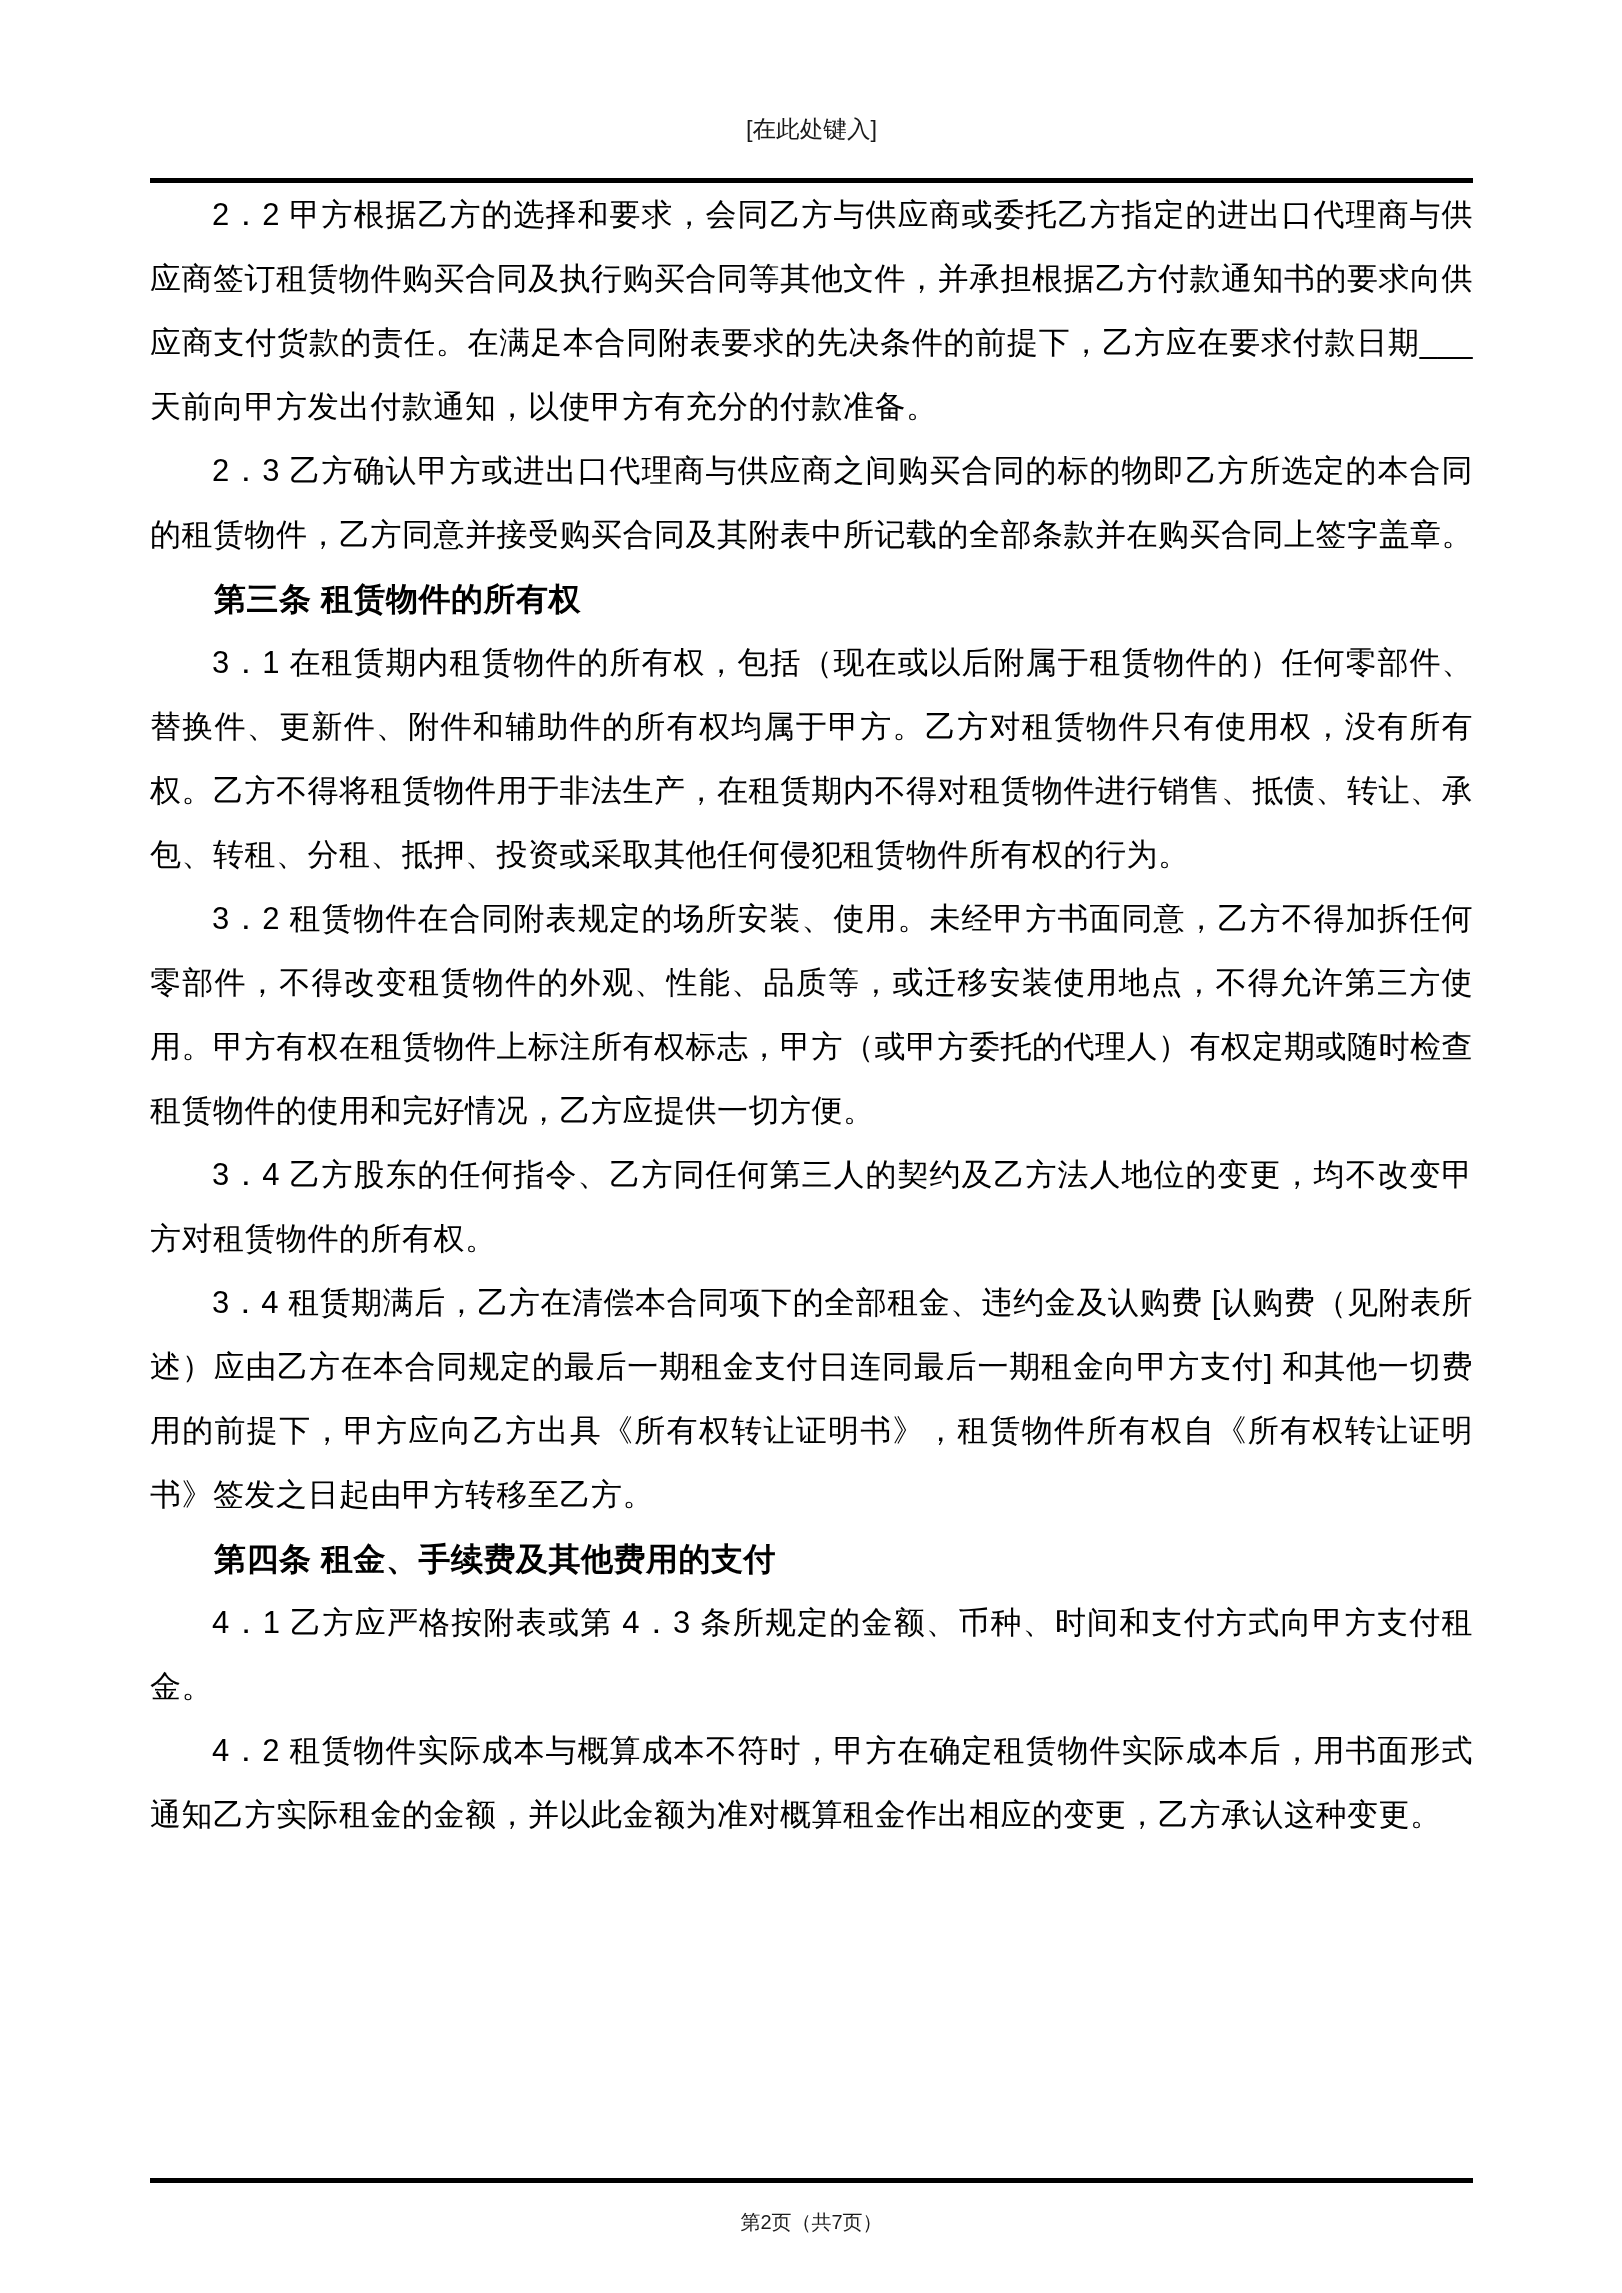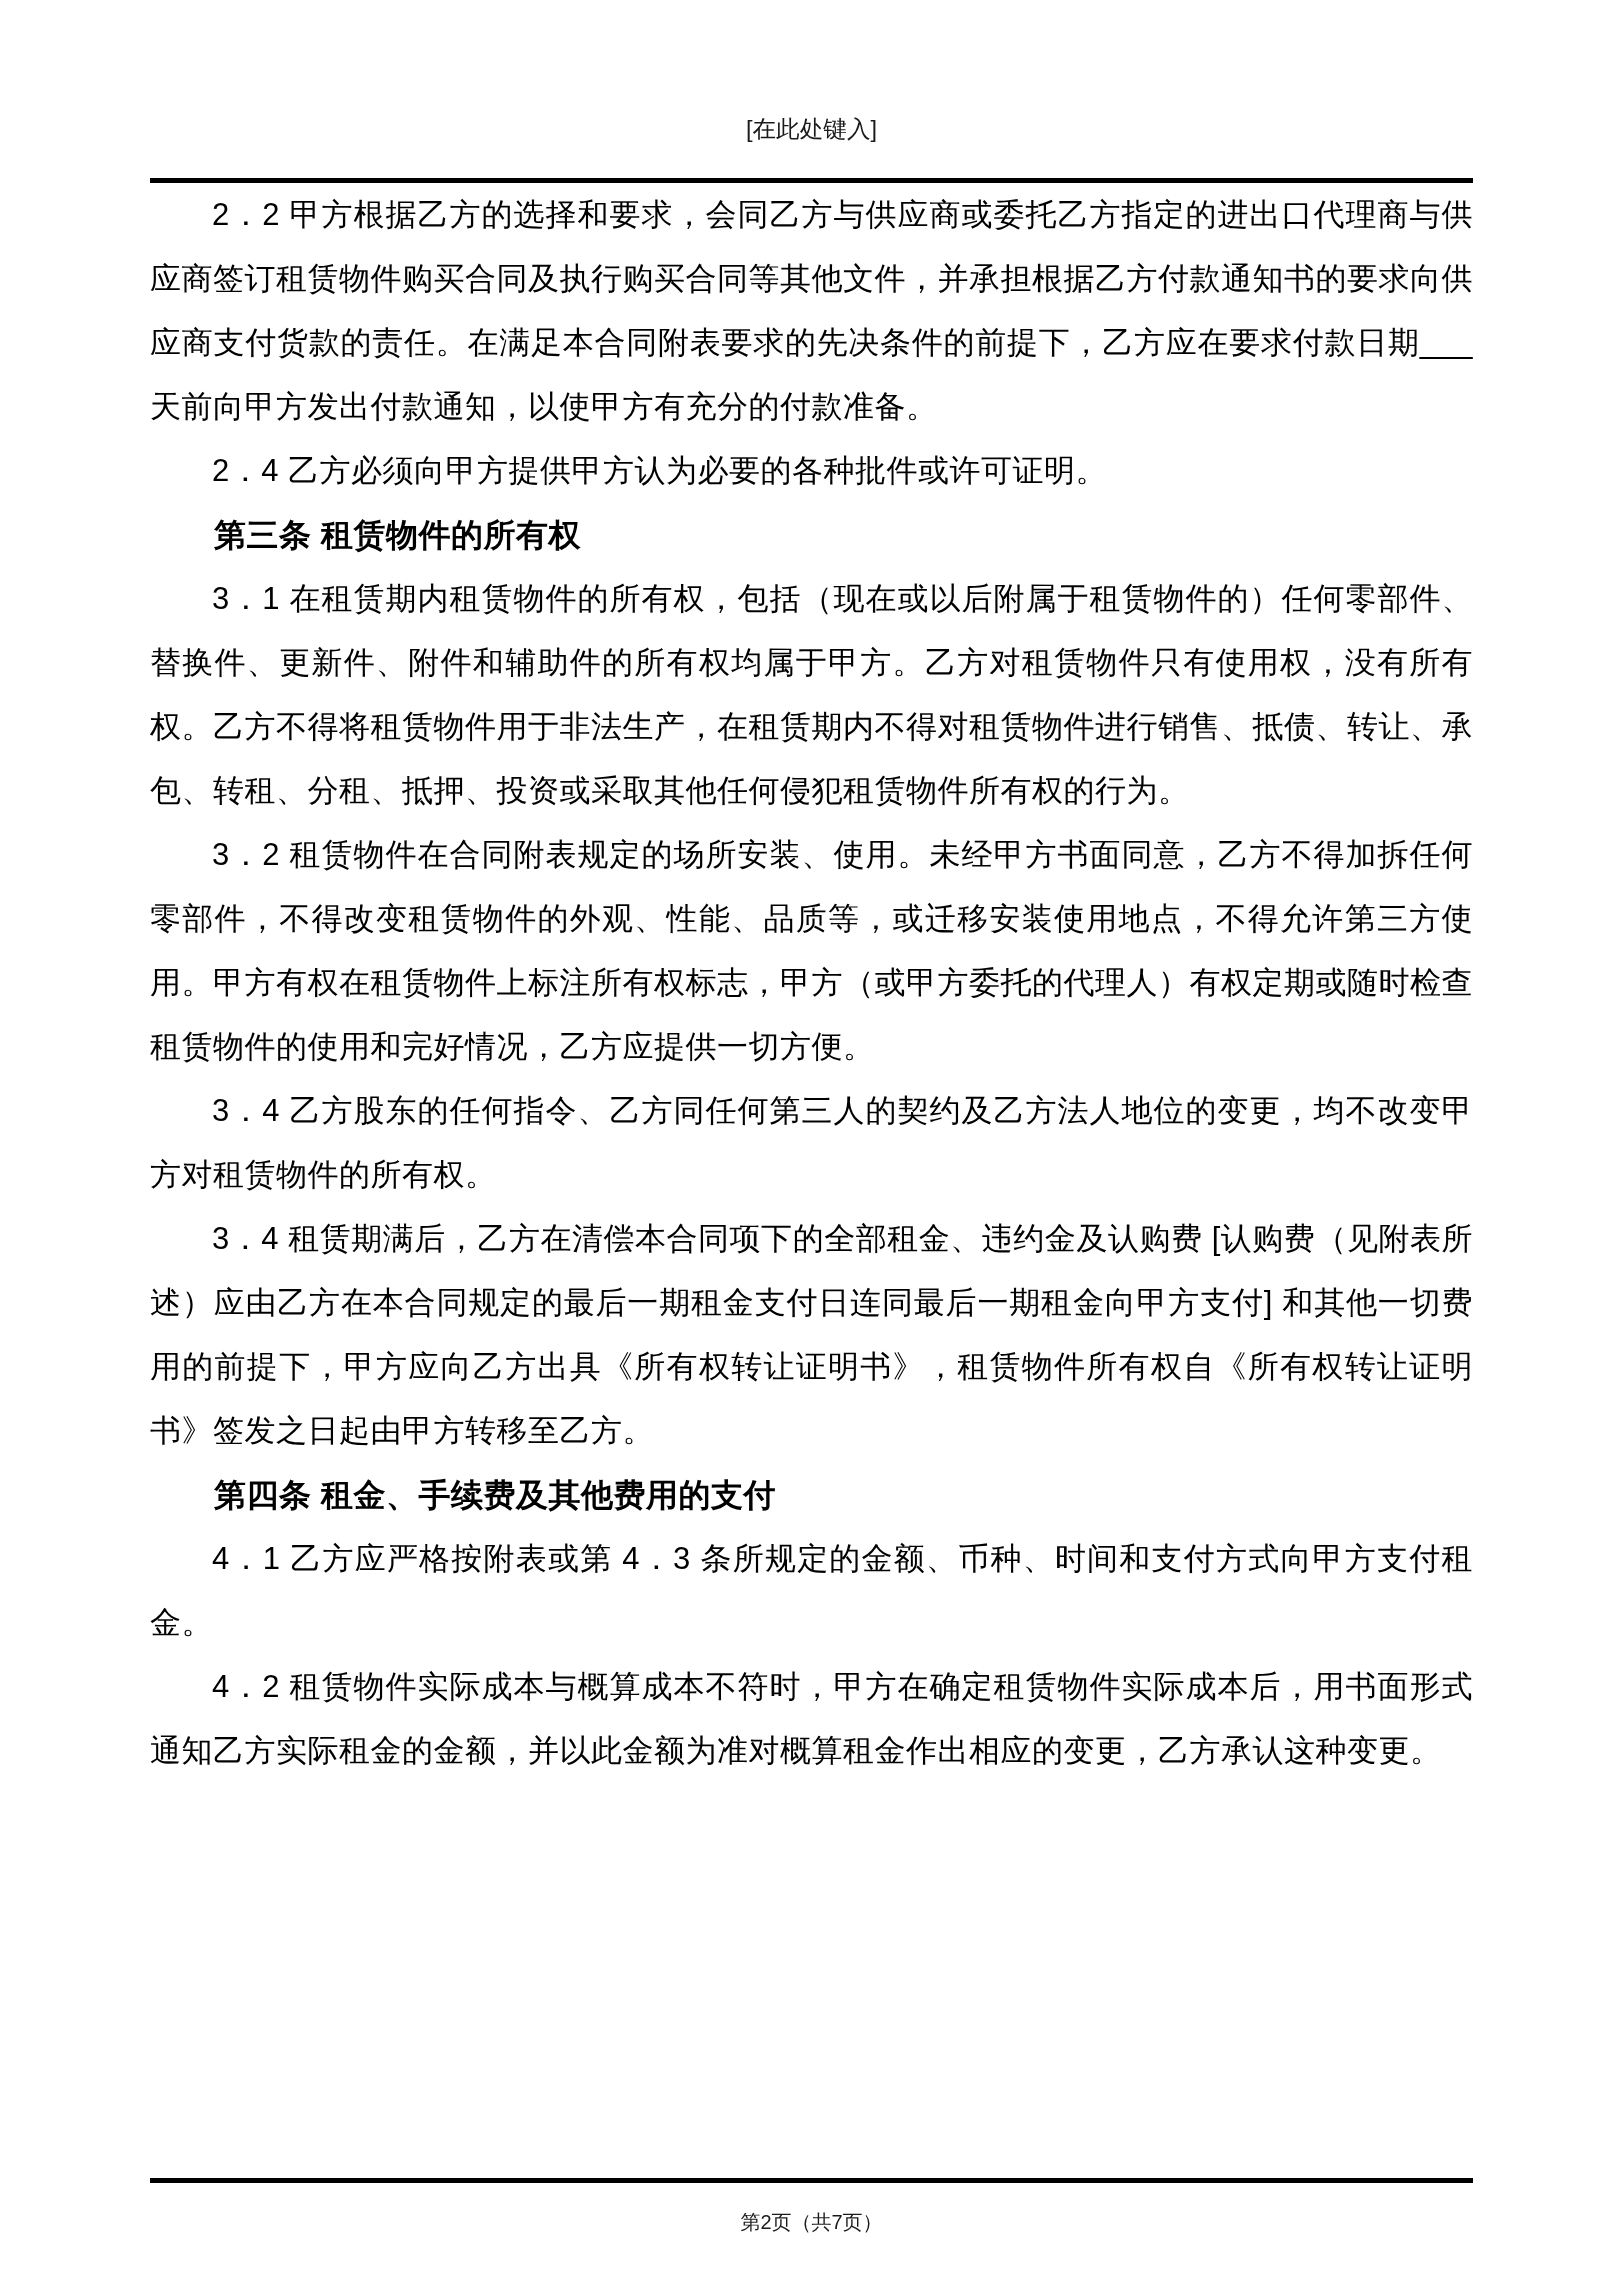--- a/index.html
+++ b/index.html
@@ -79,21 +79,21 @@
 <body>
 
 <div class="page">
 
   <div class="doc-header">[在此处键入]</div>
 
   <div class="header-rule"></div>
 
   <div class="doc-body">
     <p class="para">2．2 甲方根据乙方的选择和要求，会同乙方与供应商或委托乙方指定的进出口代理商与供应商签订租赁物件购买合同及执行购买合同等其他文件，并承担根据乙方付款通知书的要求向供应商支付货款的责任。在满足本合同附表要求的先决条件的前提下，乙方应在要求付款日期___天前向甲方发出付款通知，以使甲方有充分的付款准备。</p>
-    <p class="para">2．4 乙方必须向甲方提供甲方认为必要的各种批件或许可证明。</p>
+    <p class="para">2．3 乙方确认甲方或进出口代理商与供应商之间购买合同的标的物即乙方所选定的本合同的租赁物件，乙方同意并接受购买合同及其附表中所记载的全部条款并在购买合同上签字盖章。</p>
     <p class="heading">第三条 租赁物件的所有权</p>
     <p class="para">3．1 在租赁期内租赁物件的所有权，包括（现在或以后附属于租赁物件的）任何零部件、替换件、更新件、附件和辅助件的所有权均属于甲方。乙方对租赁物件只有使用权，没有所有权。乙方不得将租赁物件用于非法生产，在租赁期内不得对租赁物件进行销售、抵债、转让、承包、转租、分租、抵押、投资或采取其他任何侵犯租赁物件所有权的行为。</p>
     <p class="para">3．2 租赁物件在合同附表规定的场所安装、使用。未经甲方书面同意，乙方不得加拆任何零部件，不得改变租赁物件的外观、性能、品质等，或迁移安装使用地点，不得允许第三方使用。甲方有权在租赁物件上标注所有权标志，甲方（或甲方委托的代理人）有权定期或随时检查租赁物件的使用和完好情况，乙方应提供一切方便。</p>
     <p class="para">3．4 乙方股东的任何指令、乙方同任何第三人的契约及乙方法人地位的变更，均不改变甲方对租赁物件的所有权。</p>
     <p class="para">3．4 租赁期满后，乙方在清偿本合同项下的全部租金、违约金及认购费 [认购费（见附表所述）应由乙方在本合同规定的最后一期租金支付日连同最后一期租金向甲方支付] 和其他一切费用的前提下，甲方应向乙方出具《所有权转让证明书》，租赁物件所有权自《所有权转让证明书》签发之日起由甲方转移至乙方。</p>
     <p class="heading">第四条 租金、手续费及其他费用的支付</p>
     <p class="para">4．1 乙方应严格按附表或第 4．3 条所规定的金额、币种、时间和支付方式向甲方支付租金。</p>
     <p class="para">4．2 租赁物件实际成本与概算成本不符时，甲方在确定租赁物件实际成本后，用书面形式通知乙方实际租金的金额，并以此金额为准对概算租金作出相应的变更，乙方承认这种变更。</p>
   </div>
 

